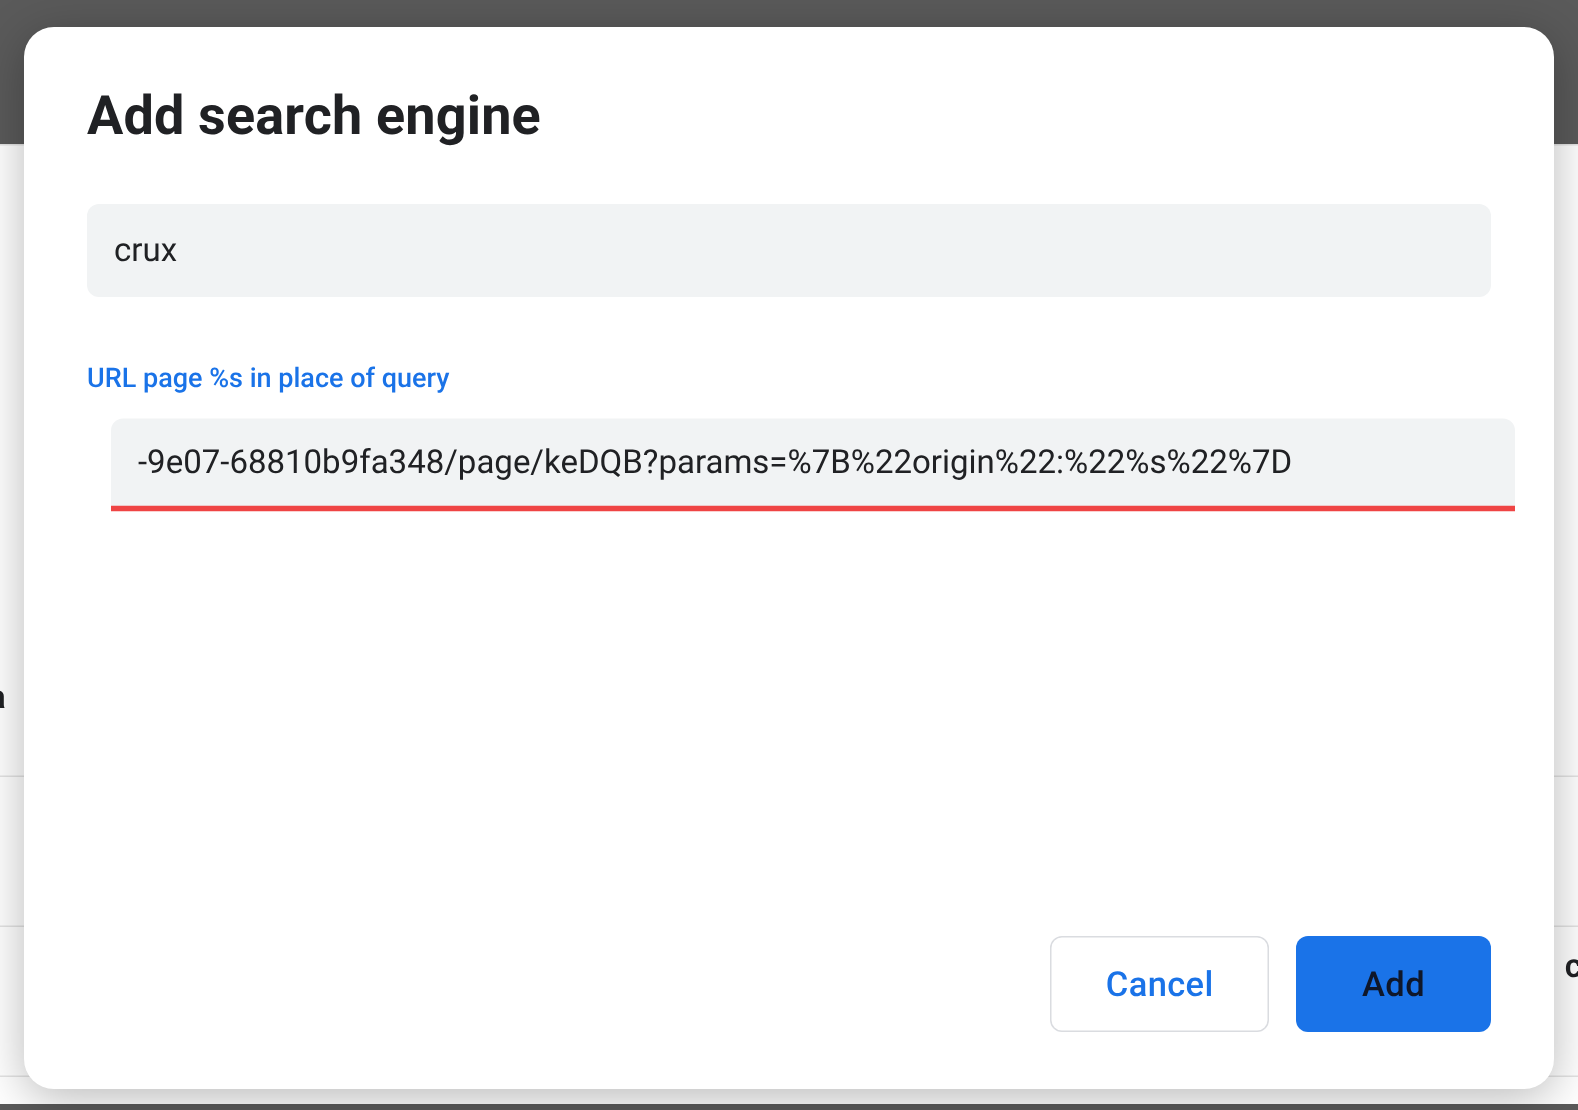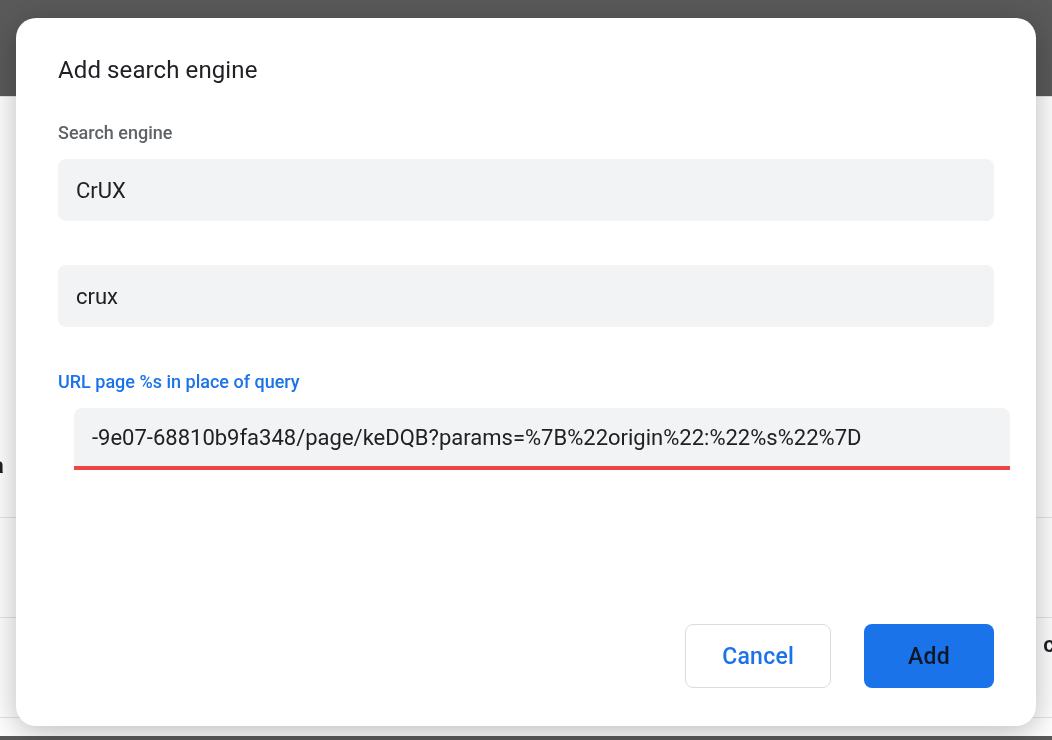--- a/index.html
+++ b/index.html
@@ -58,22 +58,22 @@
       bottom: 14px;
       background: #ffffff;
       border-radius: 20px;
       box-shadow: 0 6px 32px rgba(0,0,0,0.28);
       padding: 38px 42px 38px 42px;
       display: flex;
       flex-direction: column;
     }
 
     .dialog-title {
-      font-size: 24px;
-      font-weight: 400;
+      font-size: 36px;
+      font-weight: 700;
       color: #202124;
       margin-bottom: 38px;
       letter-spacing: 0.1px;
     }
 
     .field-group {
       margin-bottom: 44px;
     }
 
     .field-label {
@@ -105,21 +105,21 @@
       border-bottom: 4px solid #ef4444;
       border-bottom-left-radius: 0;
       border-bottom-right-radius: 0;
       margin-left: 16px;
     }
 
     .button-row {
       margin-top: auto;
       display: flex;
       justify-content: flex-end;
-      gap: 33px;
+      gap: 18px;
     }
 
     .btn {
       height: 64px;
       padding: 0 36px;
       border-radius: 8px;
       font-size: 23px;
       font-weight: 500;
       cursor: pointer;
       font-family: inherit;
@@ -150,24 +150,20 @@
     <div class="bg-row" style="top:420px"></div>
     <div class="bg-row" style="top:520px"></div>
     <div class="bg-row" style="top:620px"></div>
   </div>
 </div>
 
 <div class="dialog">
 
   <h1 class="dialog-title">Add search engine</h1>
 
-  <div class="field-group">
-    <label class="field-label">Search engine</label>
-    <input type="text" class="field-input" value="CrUX" style="">
-  </div>
 
   <div class="field-group">
     <input type="text" class="field-input" value="crux" style="">
   </div>
 
   <div class="field-group">
     <label class="field-label field-label-focused">URL page %s in place of query</label>
     <input type="text" class="field-input field-input-focused" value="-9e07-68810b9fa348/page/keDQB?params=%7B%22origin%22:%22%s%22%7D" style="">
   </div>
 

